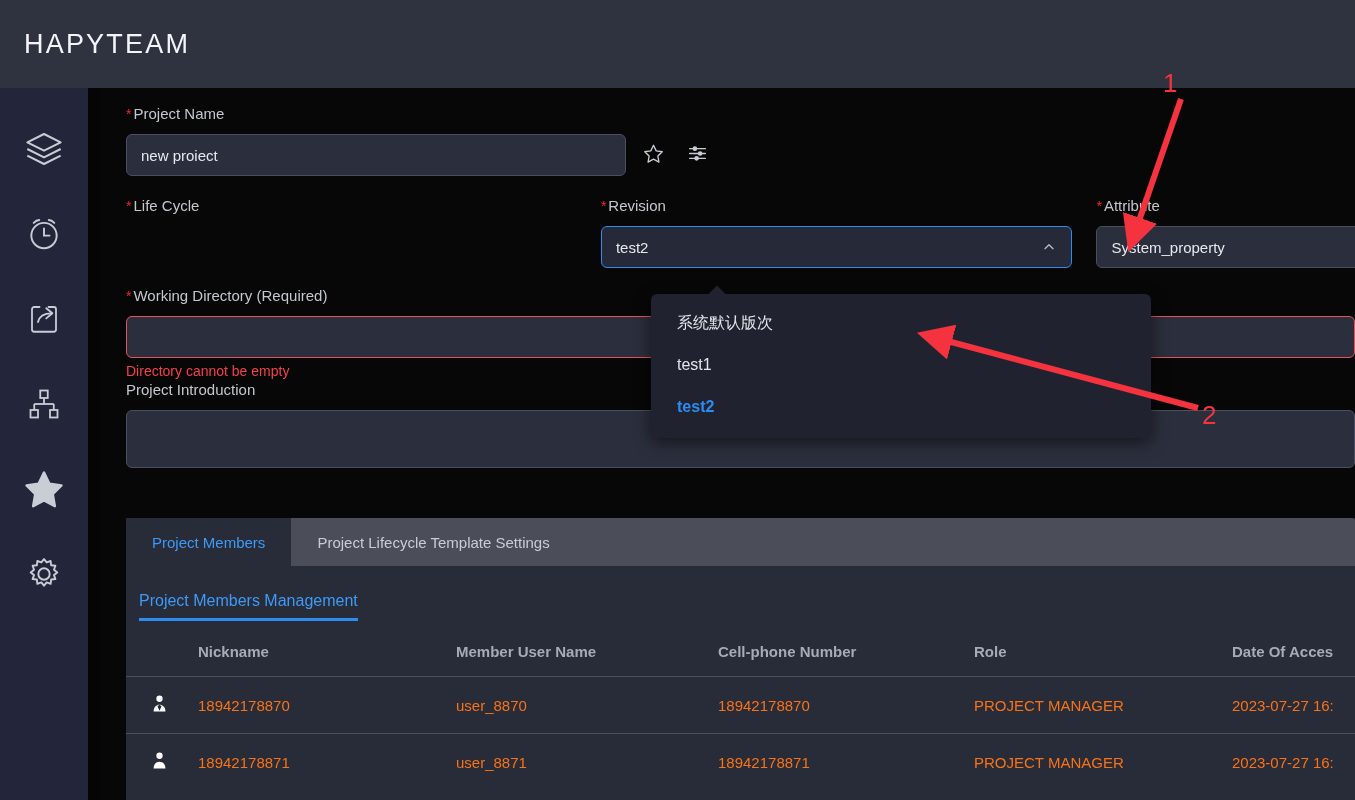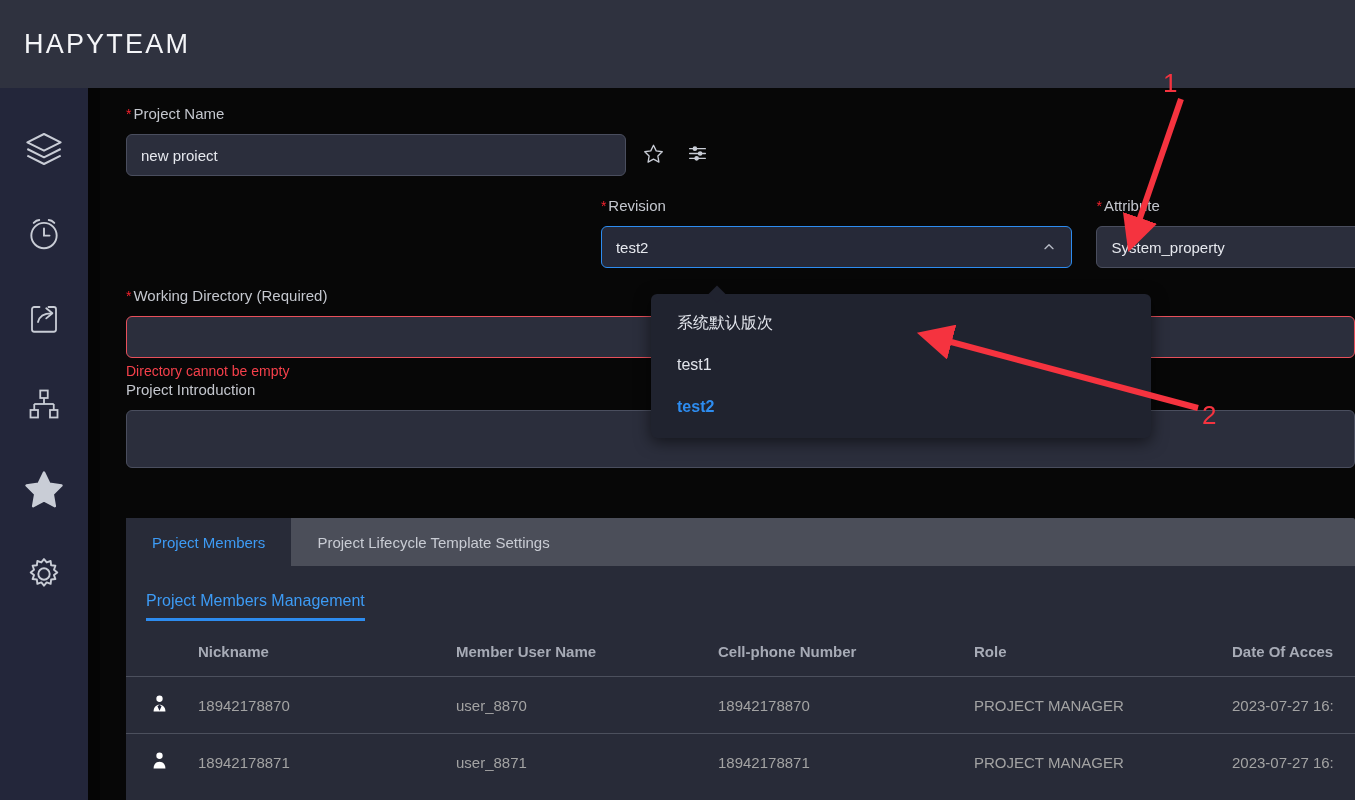--- a/index.html
+++ b/index.html
@@ -108,33 +108,33 @@
   
   .tabs-wrap { position: absolute; left: 26px; top: 430px; width: 1229px; }
   .tab-strip { display: flex; height: 48px; background: #4b4e59; border-radius: 2px 2px 0 0; }
   .tab {
     display: flex; align-items: center; padding: 0 26px;
     font-size: 15px; color: #c9ccd4; cursor: pointer;
   }
   .tab.active { background: #282b38; color: #3d9bf5; text-align: center; }
 
   .panel { background: #282b38; padding: 26px 0 0 0; min-height: 280px; }
-  .panel-title-wrap { padding-left: 20px; }
+  .panel-title-wrap { padding-left: 13px; }
   .panel-title {
     display: inline-block; font-size: 16px; color: #3d9bf5;
     padding-bottom: 8px; border-bottom: 3px solid #2d8cf0;
   }
 
   table.members { width: 100%; border-collapse: collapse; margin-top: 22px; table-layout: fixed; }
   table.members th {
     text-align: left; font-size: 15px; color: #a7abb6; font-weight: bold;
     padding: 0 0 16px 0; white-space: nowrap; overflow: hidden;
   }
   table.members td {
-    font-size: 15px; color: #a3a3a3; padding: 17px 0;
+    font-size: 15px; color: #f97316; padding: 17px 0;
     border-top: 1px solid #4c505d; white-space: nowrap; overflow: hidden;
   }
   .c-ava  { width: 72px; padding-left: 24px !important; }
   .c-nick { width: 258px; }
   .c-user { width: 262px; }
   .c-cell { width: 256px; }
   .c-role { width: 258px; }
   .c-date { width: 240px; }
   th.c-ava { padding-left: 24px !important; }
 
@@ -242,20 +242,23 @@
                 <circle cx="15" cy="12" r="1.9" fill="#c9cdd6"></circle>
               <line x1="3" y1="17.5" x2="21" y2="17.5"></line>
                 <circle cx="11" cy="17.5" r="1.9" fill="#c9cdd6"></circle>
             </svg>
           </span>
         </div>
       </div>
 
       <div class="row2">
         <div class="col-lifecycle">
+          <div class="field-label">
+            <span class="req">*</span><span>Life Cycle</span>
+          </div>
         </div>
 
         <div class="col-revision">
           <div class="field-label">
             <span class="req">*</span><span>Revision</span>
           </div>
           <div class="ctl select-ctl focused">
             <span>test2</span>
             <span class="chev">
               <svg width="16" height="16" viewBox="0 0 24 24" fill="none" stroke="#b7bbc6" stroke-width="2" stroke-linecap="round" stroke-linejoin="round">

